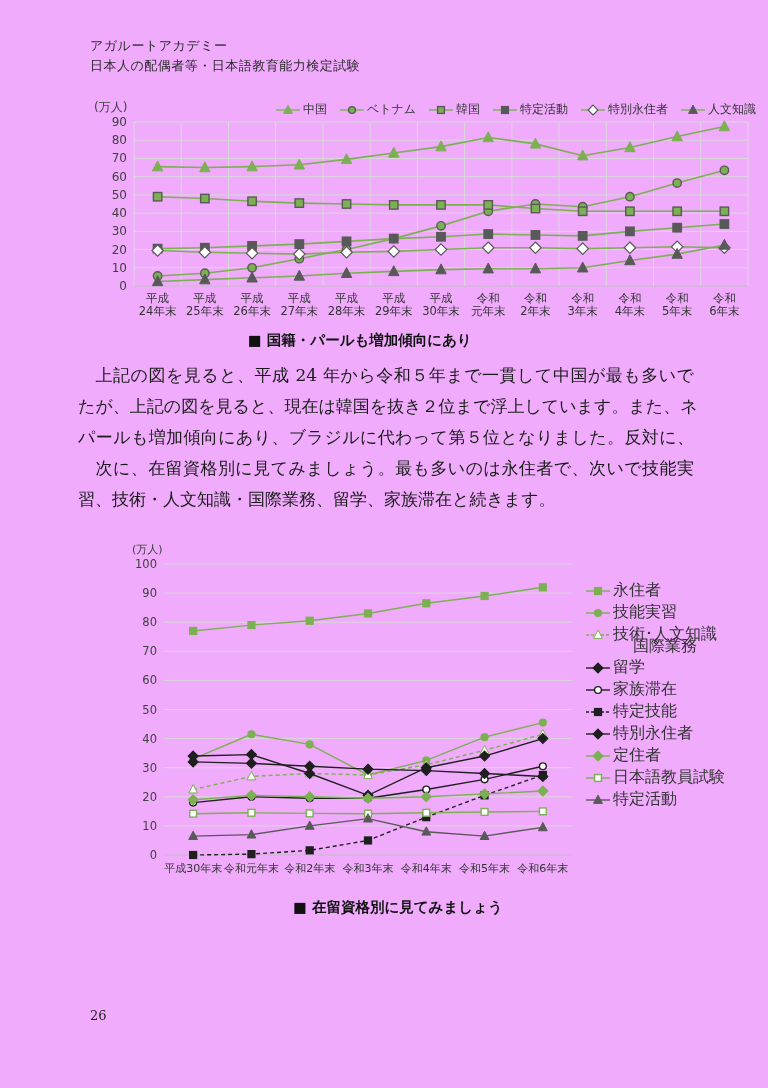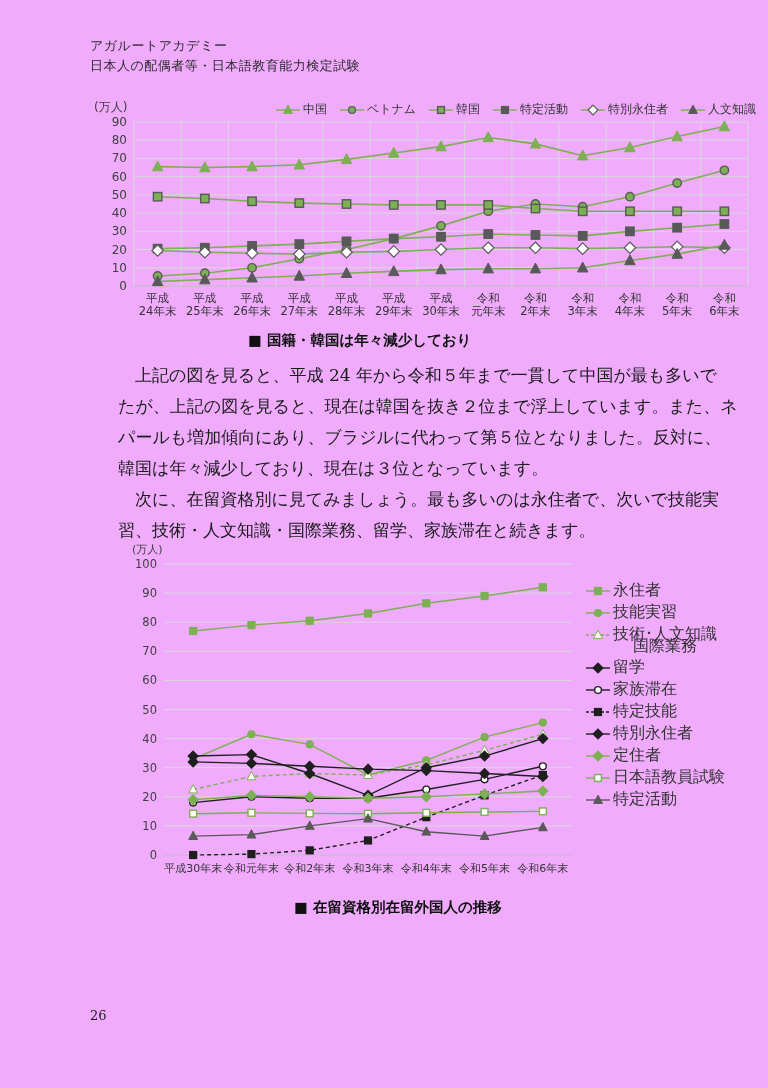--- a/index.html
+++ b/index.html
@@ -13,21 +13,21 @@
   .unit-label{font-size:12px;color:#404040;}
   .legend-row{display:flex;gap:13px;align-items:center;}
   .legend-item{display:inline-flex;align-items:flex-start;gap:3px;font-size:12px;color:#333;}
   .legend-item svg{flex:0 0 auto;margin-top:1px;}
   .legend-label{white-space:pre-line;line-height:12px;text-align:center;}
   .caption{font-weight:700;font-size:14.5px;color:#111;text-align:center;}
   .caption1{margin-top:7px;padding-right:130px;}
   
   .bodytext{position:absolute;left:78px;top:360px;width:616px;
             font-family:"DejaVu Serif","Liberation Serif",serif;font-size:17px;color:#1a1a1a;}
-  .textline{line-height:31px;height:31px;text-align:justify;text-align-last:justify;white-space:nowrap;margin-left:40px;}
+  .textline{line-height:31px;height:31px;text-align:justify;text-align-last:justify;white-space:nowrap;}
   .textline.last{text-align-last:left;}
   
   .chart2{position:absolute;left:128px;top:542px;width:632px;}
   .chart2 .unit-label{display:block;font-size:11px;height:12px;margin-left:4px;}
   .chart2-row{display:flex;align-items:flex-start;}
   .legend-col{display:flex;flex-direction:column;padding-top:30px;margin-left:6px;}
   .legend-col .legend-item{font-size:16px;margin-bottom:9px;color:#333;}
   .caption2{width:540px;margin-top:6px;}
   .page-number{position:absolute;left:90px;top:1008px;font-family:"DejaVu Serif","Liberation Serif",serif;
                font-size:13px;color:#1a1a1a;}
@@ -229,28 +229,27 @@
           <path d="M252.53846153846155,151.54444444444445L257.73846153846154,161.44444444444443L247.33846153846156,161.44444444444443Z" fill="#595959" stroke="#595959" stroke-width="1"></path>
           <path d="M299.7692307692308,149.72222222222223L304.96923076923076,159.6222222222222L294.5692307692308,159.6222222222222Z" fill="#595959" stroke="#595959" stroke-width="1"></path>
           <path d="M347,147.9L352.2,157.79999999999998L341.8,157.79999999999998Z" fill="#595959" stroke="#595959" stroke-width="1"></path>
           <path d="M394.2307692307692,146.9888888888889L399.4307692307692,156.88888888888889L389.03076923076924,156.88888888888889Z" fill="#595959" stroke="#595959" stroke-width="1"></path>
           <path d="M441.4615384615385,146.9888888888889L446.6615384615385,156.88888888888889L436.2615384615385,156.88888888888889Z" fill="#595959" stroke="#595959" stroke-width="1"></path>
           <path d="M488.69230769230774,146.07777777777778L493.8923076923077,155.97777777777776L483.49230769230775,155.97777777777776Z" fill="#595959" stroke="#595959" stroke-width="1"></path>
           <path d="M535.9230769230769,138.7888888888889L541.123076923077,148.68888888888887L530.7230769230769,148.68888888888887Z" fill="#595959" stroke="#595959" stroke-width="1"></path>
           <path d="M583.1538461538462,132.41111111111113L588.3538461538462,142.3111111111111L577.9538461538461,142.3111111111111Z" fill="#595959" stroke="#595959" stroke-width="1"></path>
           <path d="M630.3846153846155,123.3L635.5846153846155,133.2L625.1846153846154,133.2Z" fill="#595959" stroke="#595959" stroke-width="1"></path>
         </svg></div>
-    <div class="caption caption1">■ 国籍・韓国は年々減少しており</div>
+    <div class="caption caption1">■ 国籍・パールも増加傾向にあり</div>
   </div>
 
   <div class="bodytext">
     <div class="textline">　上記の図を見ると、平成 24 年から令和５年まで一貫して中国が最も多いで</div>
     <div class="textline">たが、上記の図を見ると、現在は韓国を抜き２位まで浮上しています。また、ネ</div>
     <div class="textline">パールも増加傾向にあり、ブラジルに代わって第５位となりました。反対に、</div>
-    <div class="textline last">韓国は年々減少しており、現在は３位となっています。</div>
     <div class="textline">　次に、在留資格別に見てみましょう。最も多いのは永住者で、次いで技能実</div>
     <div class="textline last">習、技術・人文知識・国際業務、留学、家族滞在と続きます。</div>
   </div>
 
   <div class="chart2">
     <span class="unit-label">(万人)</span>
     <div class="chart2-row">
       <div id="chart2-plot"><svg width="452" height="334">
             <line x1="36" y1="301" x2="444" y2="301" stroke="#BFBFBF" stroke-width="1"></line>
             <text x="29" y="305" text-anchor="end" font-size="11.5" fill="#404040">0</text>
@@ -429,18 +428,18 @@
           </span>
           <span class="legend-item">
             <svg width="24" height="12">
               <line x1="0" y1="6" x2="24" y2="6" stroke="#595959" stroke-width="1.4"></line>
               <path d="M12,1.1L16.4,9.4L7.6,9.4Z" fill="#595959" stroke="#595959" stroke-width="1"></path>
             </svg>
             <span class="legend-label">特定活動</span>
           </span>
         </div>
     </div>
-    <div class="caption caption2">■ 在留資格別在留外国人の推移</div>
+    <div class="caption caption2">■ 在留資格別に見てみましょう</div>
   </div>
 
   <div class="page-number">26</div>
 
 </div>
 
 </body></html>

